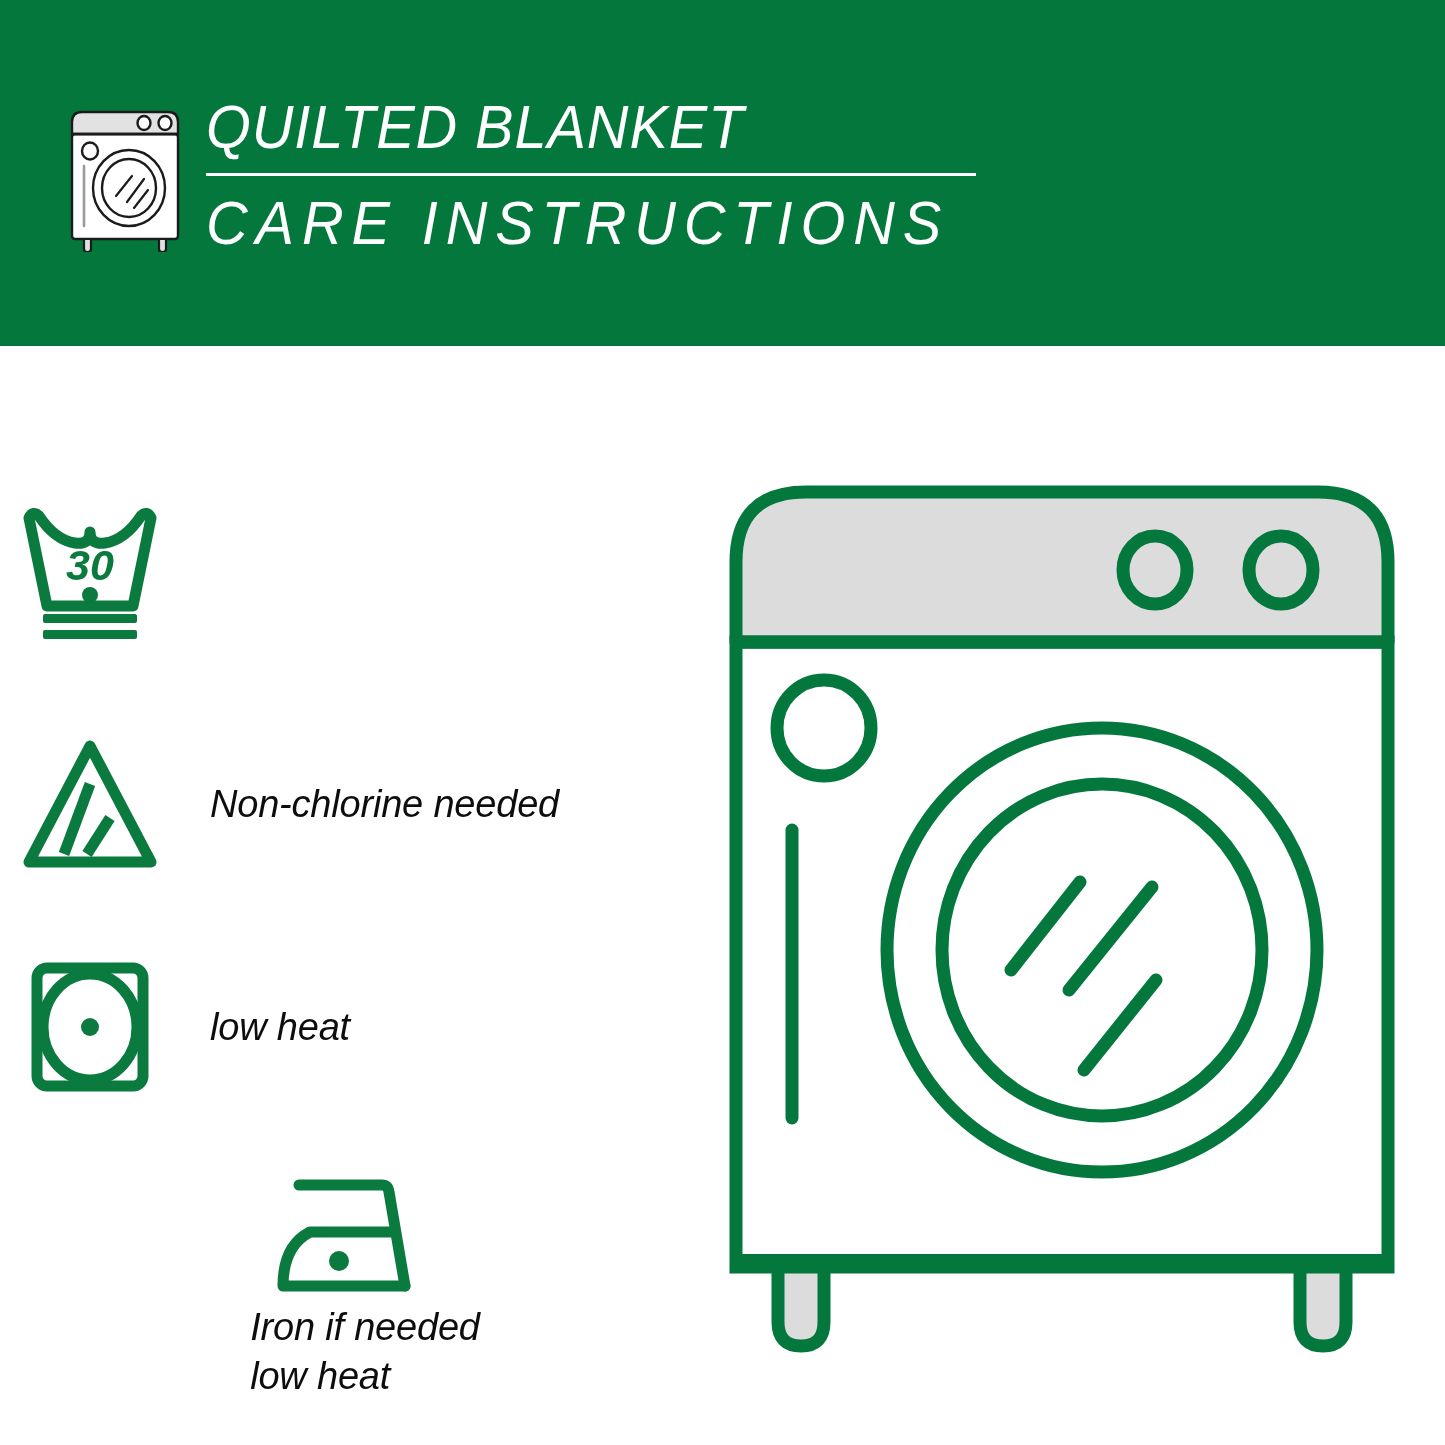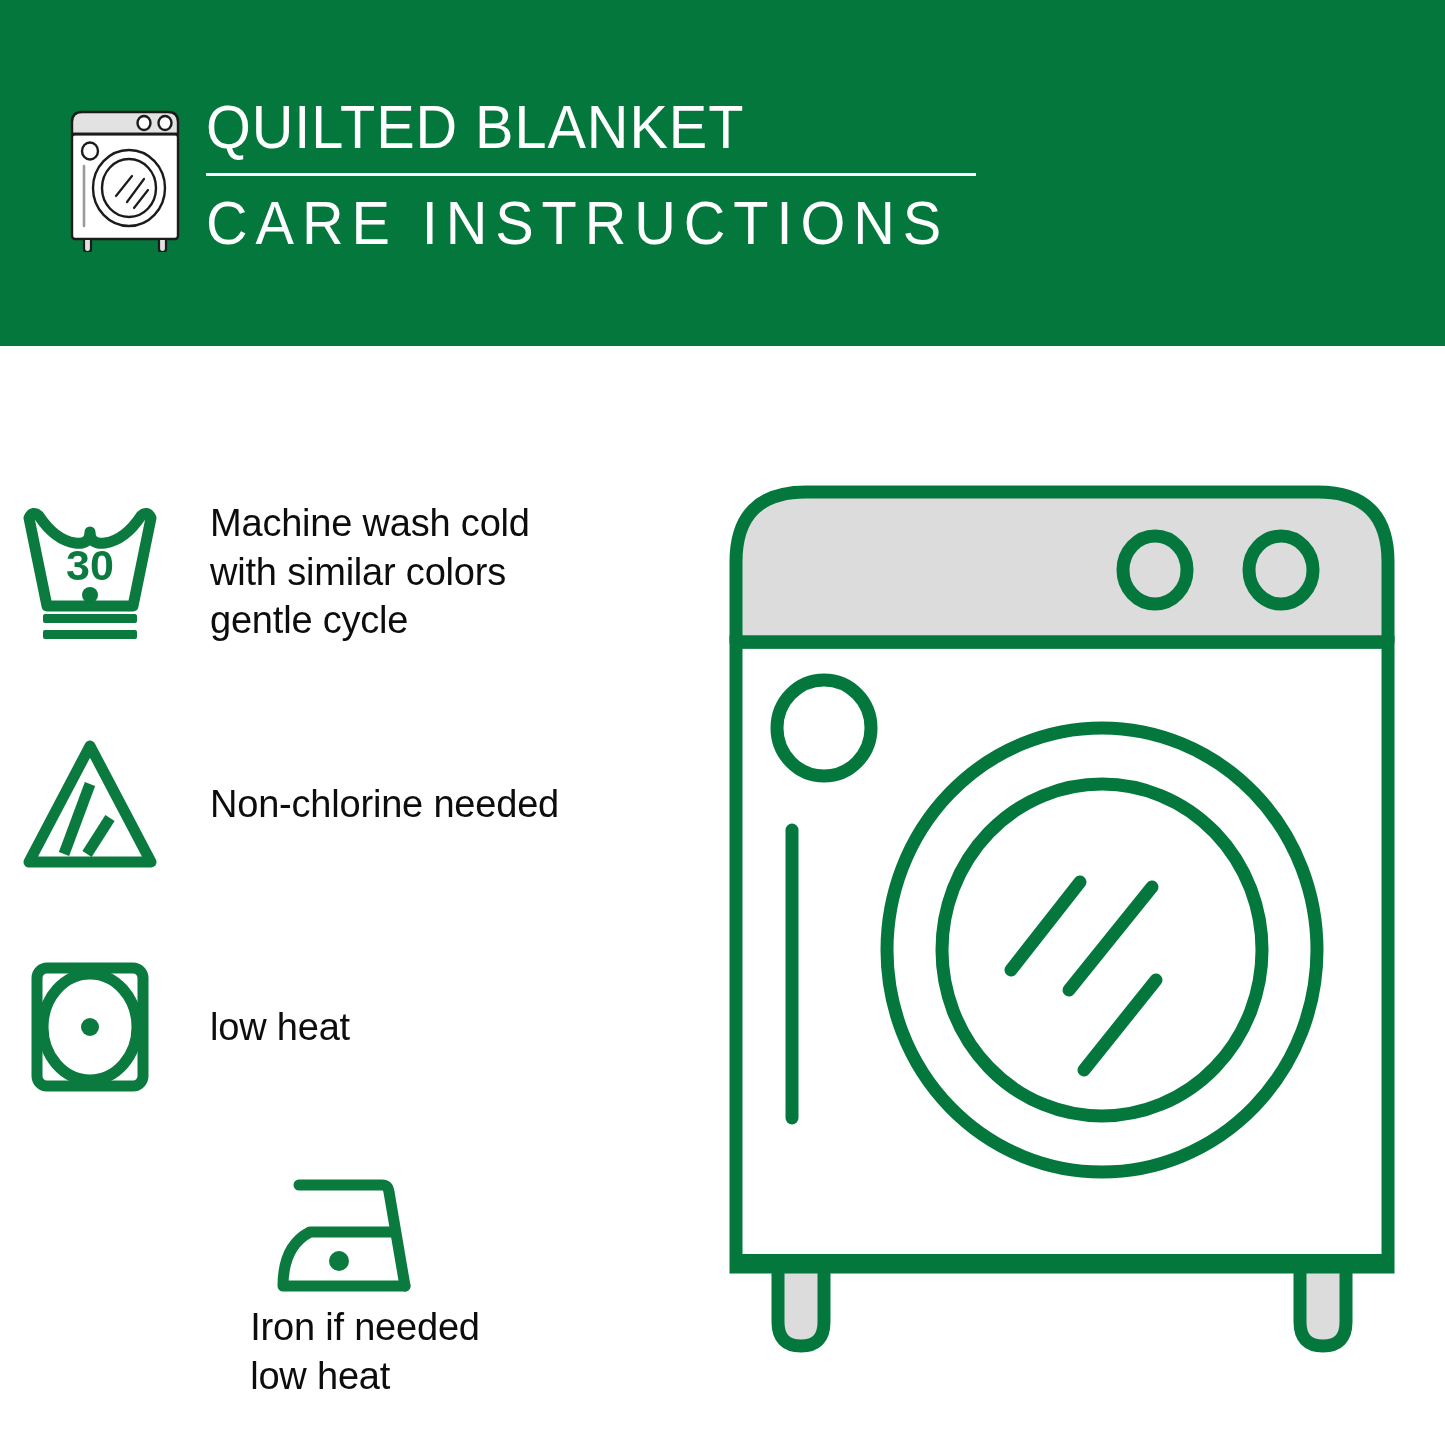--- a/index.html
+++ b/index.html
@@ -4,21 +4,21 @@
 <title>Quilted Blanket Care Instructions</title>
 <style>
   html,body{margin:0;padding:0;}
   body{
     width:1445px;height:1445px;
     background:#ffffff;
     font-family:"Liberation Sans", sans-serif;
     overflow:hidden;
     position:relative;
   }
-  .page{position:relative;width:1445px;height:1445px;}
+  .page{position:relative;width:1445px;height:1445px;font-style:italic;}
 
   
   .header{
     position:absolute;left:0;top:0;width:1445px;height:346px;
     background:#04783C;
   }
   .header-icon{
     position:absolute;left:64px;top:104px;width:122px;height:148px;
   }
   .header-text{
@@ -134,25 +134,20 @@
           <path d="M14 22 Q18 14 24 20 Q40 44 60 47 Q75 49 75 36 Q75 49 90 47 Q110 44 126 20 Q132 14 136 22 L118 110 L32 110 Z" fill="none" stroke="#0B7A3E" stroke-width="11" stroke-linejoin="round" stroke-linecap="round"></path>
 
           <text x="75" y="84" text-anchor="middle" font-family="'Liberation Sans', sans-serif" font-size="43" font-weight="700" fill="#0B7A3E">30</text>
 
           <circle cx="75" cy="99" r="8" fill="#0B7A3E"></circle>
 
           <rect x="28" y="118" width="94" height="9" rx="2" fill="#0B7A3E"></rect>
           <rect x="28" y="134" width="94" height="9" rx="2" fill="#0B7A3E"></rect>
         </svg>
       </div>
-      <div class="txt">
-        <span class="ln">Machine wash cold</span>
-        <span class="ln">with similar colors</span>
-        <span class="ln">gentle cycle</span>
-      </div>
     </div>
 
     <div class="care-row" id="row1">
       <div class="sym">
         <svg viewBox="0 0 150 145" width="150" height="145" aria-hidden="true">
           <path d="M75 14 L136 130 L14 130 Z" fill="none" stroke="#0B7A3E" stroke-width="11" stroke-linejoin="round"></path>
           <line x1="75" y1="52" x2="49" y2="122" stroke="#0B7A3E" stroke-width="11" stroke-linecap="butt"></line>
           <line x1="95" y1="86" x2="72" y2="122" stroke="#0B7A3E" stroke-width="11" stroke-linecap="butt"></line>
         </svg>
       </div>

